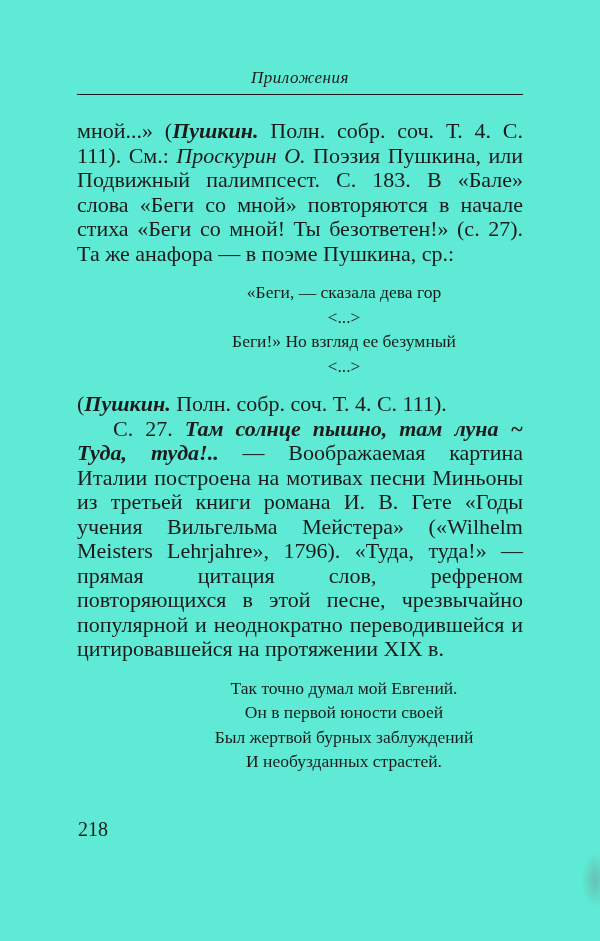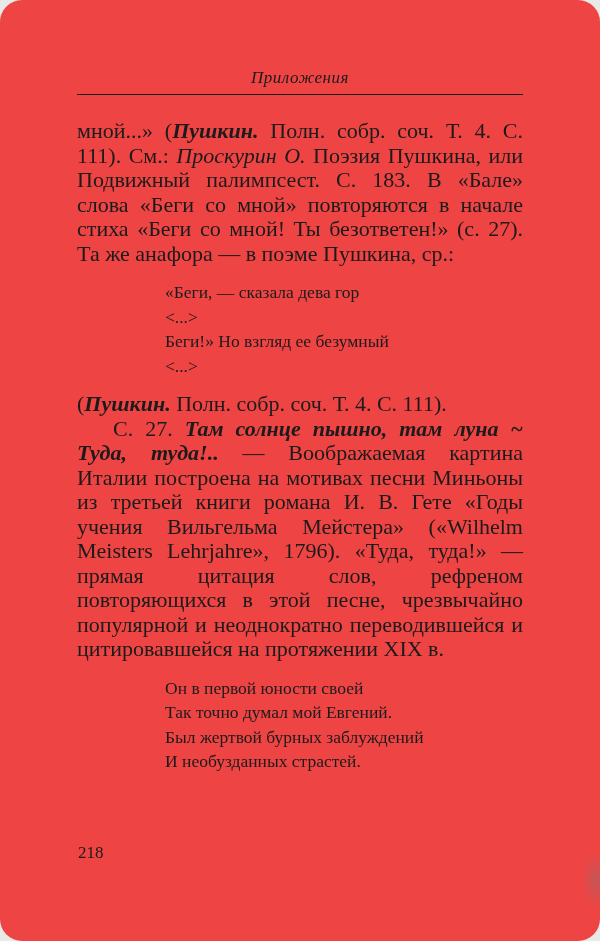--- a/index.html
+++ b/index.html
@@ -5,25 +5,24 @@
   html, body {
     margin: 0;
     padding: 0;
     background: #e9e9e7;
   }
   .book-page {
     position: relative;
     width: 600px;
     height: 941px;
     margin: 0 auto;
-    background: #ef4444;
+    background: #5eead4;
     overflow: hidden;
     font-family: "Liberation Serif", "DejaVu Serif", serif;
     color: #1b1b1b;
-    border-radius: 22px;
   }
   .page-inner {
     width: 446px;
     margin: 0 auto;
     padding-top: 68px;
   }
   .running-head {
     text-align: center;
     font-style: italic;
     font-size: 17px;
@@ -47,26 +46,27 @@
   .run-normal { font-style: normal; font-weight: normal; }
   .run-italic { font-style: italic; font-weight: normal; }
   .run-bold-italic { font-style: italic; font-weight: bold; }
   .verse {
     margin: 14px 0 14px 88px;
     font-size: 17.5px;
     line-height: 24.5px;
   }
   .verse-line {
     white-space: nowrap;
+    text-align: center;
   }
   .page-number {
     position: absolute;
     left: 78px;
-    top: 843px;
-    font-size: 17px;
+    top: 818px;
+    font-size: 20px;
     font-style: normal;
   }
   .scan-artifact {
     position: absolute;
     right: -8px;
     top: 852px;
     width: 26px;
     height: 56px;
     background: radial-gradient(closest-side, rgba(120,120,118,0.35), rgba(120,120,118,0));
     border-radius: 50%;
@@ -83,22 +83,22 @@
         <p class="para"><span class="run-normal">мной...» (</span><span class="run-bold-italic">Пушкин.</span><span class="run-normal"> Полн. собр. соч. Т. 4. С. 111). См.: </span><span class="run-italic">Проскурин О.</span><span class="run-normal"> Поэзия Пушкина, или Подвижный палимпсест. С. 183. В «Бале» слова «Беги со мной» повторяются в начале стиха «Беги со мной! Ты безответен!» (с. 27). Та же анафора — в поэме Пушкина, ср.:</span></p>
         <div class="verse">
           <div class="verse-line">«Беги, — сказала дева гор</div>
           <div class="verse-line">&lt;...&gt;</div>
           <div class="verse-line">Беги!» Но взгляд ее безумный</div>
           <div class="verse-line">&lt;...&gt;</div>
         </div>
         <p class="para"><span class="run-normal">(</span><span class="run-bold-italic">Пушкин.</span><span class="run-normal"> Полн. собр. соч. Т. 4. С. 111).</span></p>
         <p class="para indent"><span class="run-normal">С. 27. </span><span class="run-bold-italic">Там солнце пышно, там луна ~ Туда, туда!.. </span><span class="run-normal">— Воображаемая картина Италии построена на мотивах песни Миньоны из третьей книги романа И. В. Гете «Годы учения Вильгельма Мейстера» («Wilhelm Meisters Lehrjahre», 1796). «Туда, туда!» — прямая цитация слов, рефреном повторяющихся в этой песне, чрезвычайно популярной и неоднократно переводившейся и цитировавшейся на протяжении XIX в.</span></p>
         <div class="verse">
+          <div class="verse-line">Так точно думал мой Евгений.</div>
           <div class="verse-line">Он в первой юности своей</div>
-          <div class="verse-line">Так точно думал мой Евгений.</div>
           <div class="verse-line">Был жертвой бурных заблуждений</div>
           <div class="verse-line">И необузданных страстей.</div>
         </div>
       </div>
   </div>
   <div class="page-number">218</div>
   <div class="scan-artifact"></div>
 </div>
 
 </body></html>

